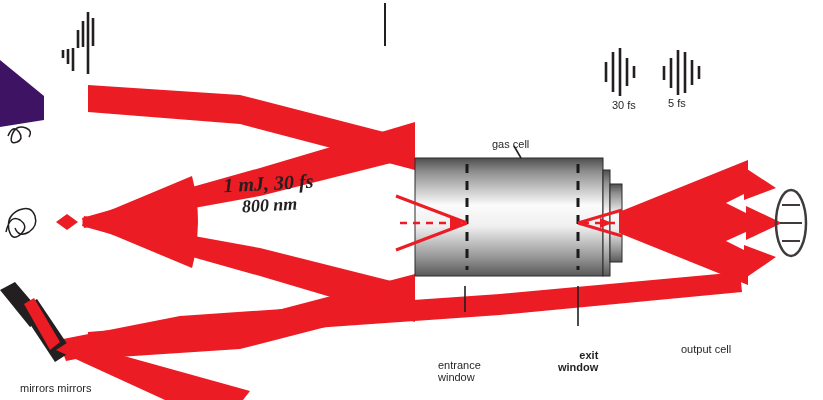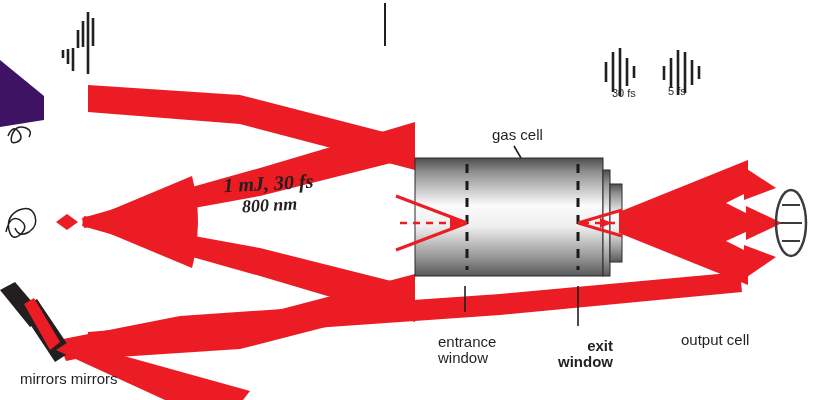--- a/index.html
+++ b/index.html
@@ -1,20 +1,20 @@
 <!DOCTYPE html>
 <html><head>
 <meta charset="utf-8">
 <style>
   html,body{margin:0;padding:0;background:#ffffff;}
   #stage{position:relative;width:823px;height:400px;background:#ffffff;overflow:hidden;
          font-family:"Liberation Sans",sans-serif;color:#231f20;}
   #stage svg{position:absolute;left:0;top:0;}
-  .lbl{position:absolute;color:#231f20;line-height:1.08;white-space:nowrap;}
-  .lbl.small{font-size:15px;}
+  .lbl{position:absolute;color:#231f20;line-height:1.08;white-space:nowrap;margin-top:12px;}
+  .lbl.small{font-size:11px;}
   .lbl.tiny{font-size:11px;}
   .beamtext{position:absolute;left:204px;top:172px;width:130px;text-align:center;
             font-family:"Liberation Serif",serif;font-style:italic;font-weight:bold;
             color:#231f20;transform:rotate(-3deg);}
   .beamtext .l1{font-size:20px;}
   .beamtext .l2{font-size:18px;}
 </style>
 </head>
 <body>
 
@@ -133,21 +133,21 @@
     </g>
   </svg>
 
   <div class="beamtext">
     <div class="l1">1 mJ, 30 fs</div>
     <div class="l2">800 nm</div>
   </div>
 
   <div class="lbl small" style="left:492px;top:127px;">gas cell</div>
 
-  <div class="lbl small" style="left:438px;top:334px;text-align:left;">
+  <div class="lbl small" style="left:438px;top:348px;text-align:left;">
     <div>entrance</div>
     <div>window</div>
   </div>
 
   <div class="lbl small" style="left:558px;top:338px;text-align:right;font-weight:bold;">
     <div>exit</div>
     <div>window</div>
   </div>
 
   <div class="lbl small" style="left:681px;top:332px;">output cell</div>

